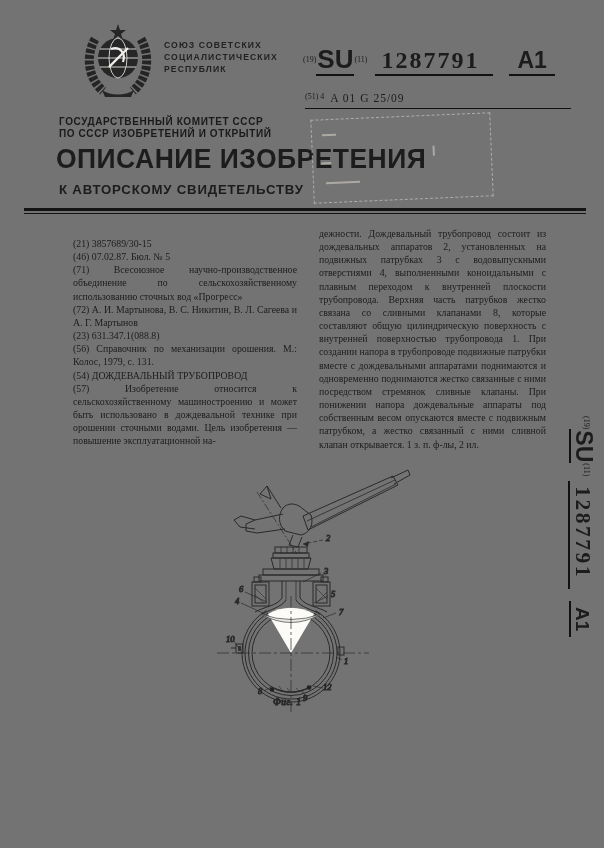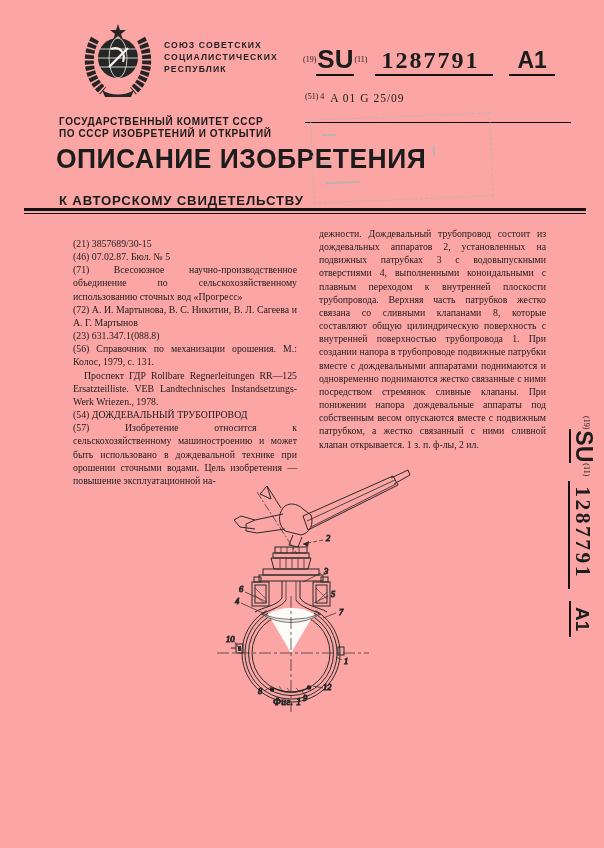--- a/index.html
+++ b/index.html
@@ -1,36 +1,36 @@
 <!DOCTYPE html>
 <html><head>
 <meta charset="utf-8">
 <style>
   html,body{margin:0;padding:0;background:#e8e6e1;}
-  .page{position:relative;width:604px;height:848px;background:#fca5a5;color:#1c1c1c;
+  .page{position:relative;width:604px;height:848px;background:#737373;color:#1c1c1c;
         font-family:"Liberation Serif",serif;overflow:hidden;}
   .abs{position:absolute;}
   
   .union{left:164px;top:39px;font-family:"Liberation Sans",sans-serif;font-weight:bold;
          font-size:8.6px;line-height:12px;letter-spacing:1.1px;color:#222;}
   .committee{left:59px;top:116px;font-family:"Liberation Sans",sans-serif;font-weight:bold;
          font-size:10px;line-height:11.5px;letter-spacing:.6px;color:#1a1a1a;}
   .doc-title{left:56px;top:144px;font-family:"Liberation Sans",sans-serif;font-weight:bold;
          font-size:27px;letter-spacing:.5px;transform:scaleX(.98);transform-origin:left;}
-  .doc-subtitle{left:59px;top:193px;font-family:"Liberation Sans",sans-serif;font-weight:bold;
+  .doc-subtitle{left:59px;top:182px;font-family:"Liberation Sans",sans-serif;font-weight:bold;
          font-size:13.2px;letter-spacing:.8px;}
   .publine{left:303px;top:44px;white-space:nowrap;}
   .inid{font-size:8px;font-family:"Liberation Serif",serif;vertical-align:6px;}
   .su{font-family:"Liberation Sans",sans-serif;font-weight:bold;font-size:26px;
       border-bottom:2.5px solid #111;padding:0 1px;}
   .pubnum{font-family:"Liberation Serif",serif;font-weight:bold;font-size:24px;
       border-bottom:2px solid #111;padding:0 14px 1px 6px;margin-left:8px;letter-spacing:2px;}
   .kind{font-family:"Liberation Sans",sans-serif;font-weight:bold;font-size:23px;
       border-bottom:2px solid #111;padding:0 8px 1px 8px;margin-left:16px;}
-  .ipcline{left:305px;top:88px;width:266px;border-bottom:1.6px solid #111;padding-bottom:16px;white-space:nowrap;}
+  .ipcline{left:305px;top:88px;width:266px;border-bottom:1.6px solid #111;padding-bottom:2px;white-space:nowrap;}
   .ipc{font-size:11.5px;letter-spacing:1px;margin-left:6px;}
   .stamp{left:312px;top:116px;width:178px;height:82px;border:1px dashed #b9b6b0;
          transform:rotate(-2.4deg);opacity:.85;}
   .stamp .m{position:absolute;background:#b6b3ac;}
   .rule{left:24px;top:208px;width:562px;height:2px;border-top:3.5px solid #131313;border-bottom:1.5px solid #131313;}
   
   .col{font-size:9.8px;line-height:13.15px;text-align:justify;}
   .col p{margin:0;padding-left:16px;}
   .col-left{left:57px;top:237px;width:240px;}
   .col-right{left:303px;top:227px;width:243px;}
@@ -101,21 +101,20 @@
 
   <div class="abs rule"></div>
 
   <div class="abs col col-left">
     <p>(21) 3857689/30-15</p>
     <p>(46) 07.02.87. Бюл. № 5</p>
     <p>(71) Всесоюзное научно-производственное объединение по сельскохозяйственному использованию сточных вод «Прогресс»</p>
     <p>(72) А. И. Мартынова, В. С. Никитин, В. Л. Сагеева и А. Г. Мартынов</p>
     <p>(23) 631.347.1(088.8)</p>
     <p>(56) Справочник по механизации орошения. М.: Колос, 1979, с. 131.</p>
-    <p class="indent">Проспект ГДР Rollbare Regnerleitungen RR—125 Ersatzteilliste. VEB Landtechnisches Instandsetzungs-Werk Wriezen., 1978.</p>
     <p>(54) ДОЖДЕВАЛЬНЫЙ ТРУБОПРОВОД</p>
     <p>(57) Изобретение относится к сельскохозяйственному машиностроению и может быть использовано в дождевальной технике при орошении сточными водами. Цель изобретения — повышение эксплуатационной на-</p>
   </div>
 
   <div class="abs col col-right">
     <p>дежности. Дождевальный трубопровод состоит из дождевальных аппаратов 2, установленных на подвижных патрубках 3 с водовыпускными отверстиями 4, выполненными коноидальными с плавным переходом к внутренней плоскости трубопровода. Верхняя часть патрубков жестко связана со сливными клапанами 8, которые составляют общую цилиндрическую поверхность с внутренней поверхностью трубопровода 1. При создании напора в трубопроводе подвижные патрубки вместе с дождевальными аппаратами поднимаются и одновременно поднимаются жестко связанные с ними посредством стремянок сливные клапаны. При понижении напора дождевальные аппараты под собственным весом опускаются вместе с подвижным патрубком, а жестко связанный с ними сливной клапан открывается. 1 з. п. ф-лы, 2 ил.</p>
   </div>
 
   <div class="abs side-pub">
     <span class="inid">(19)</span><span class="su-v">SU</span><span class="inid">(11)</span><span class="num-v">1287791</span><span class="kind-v">A1</span>

